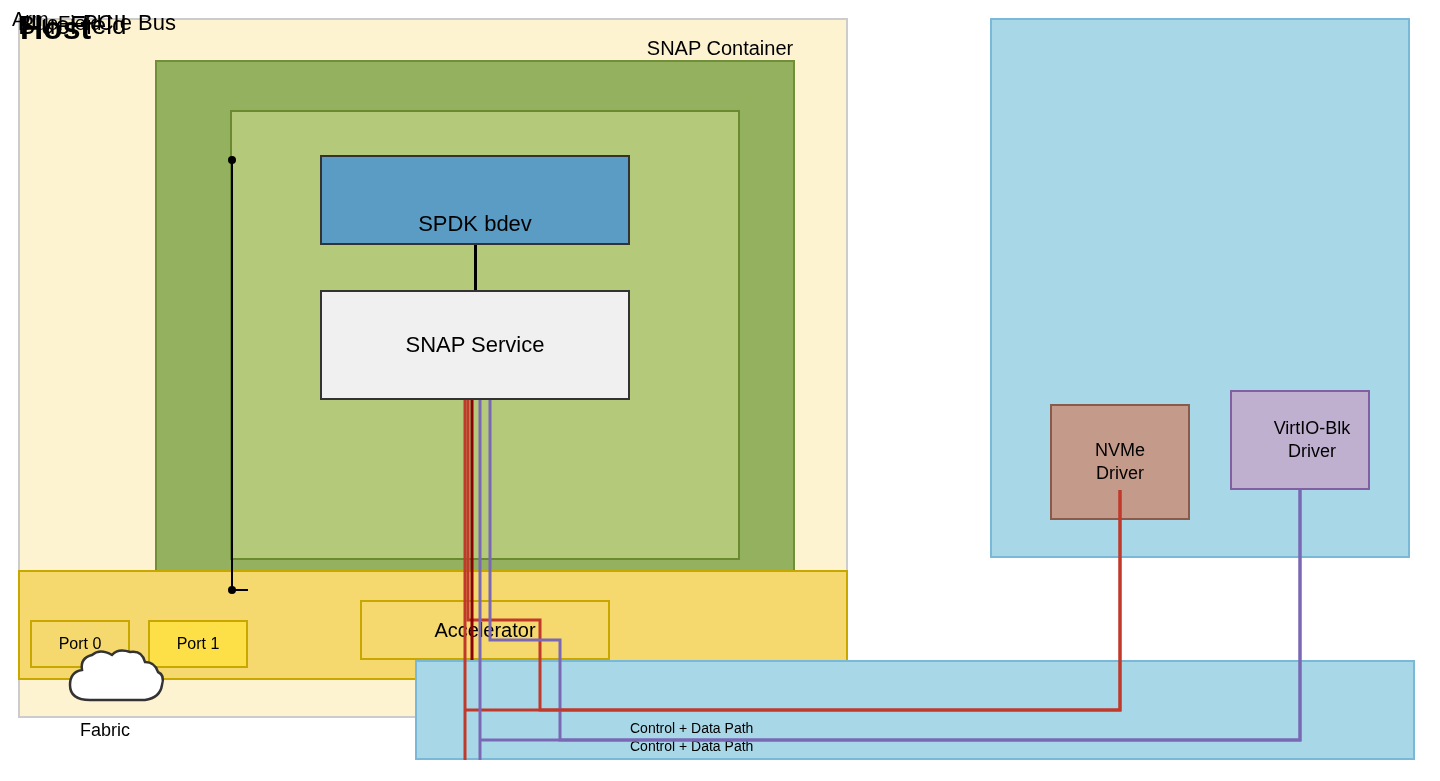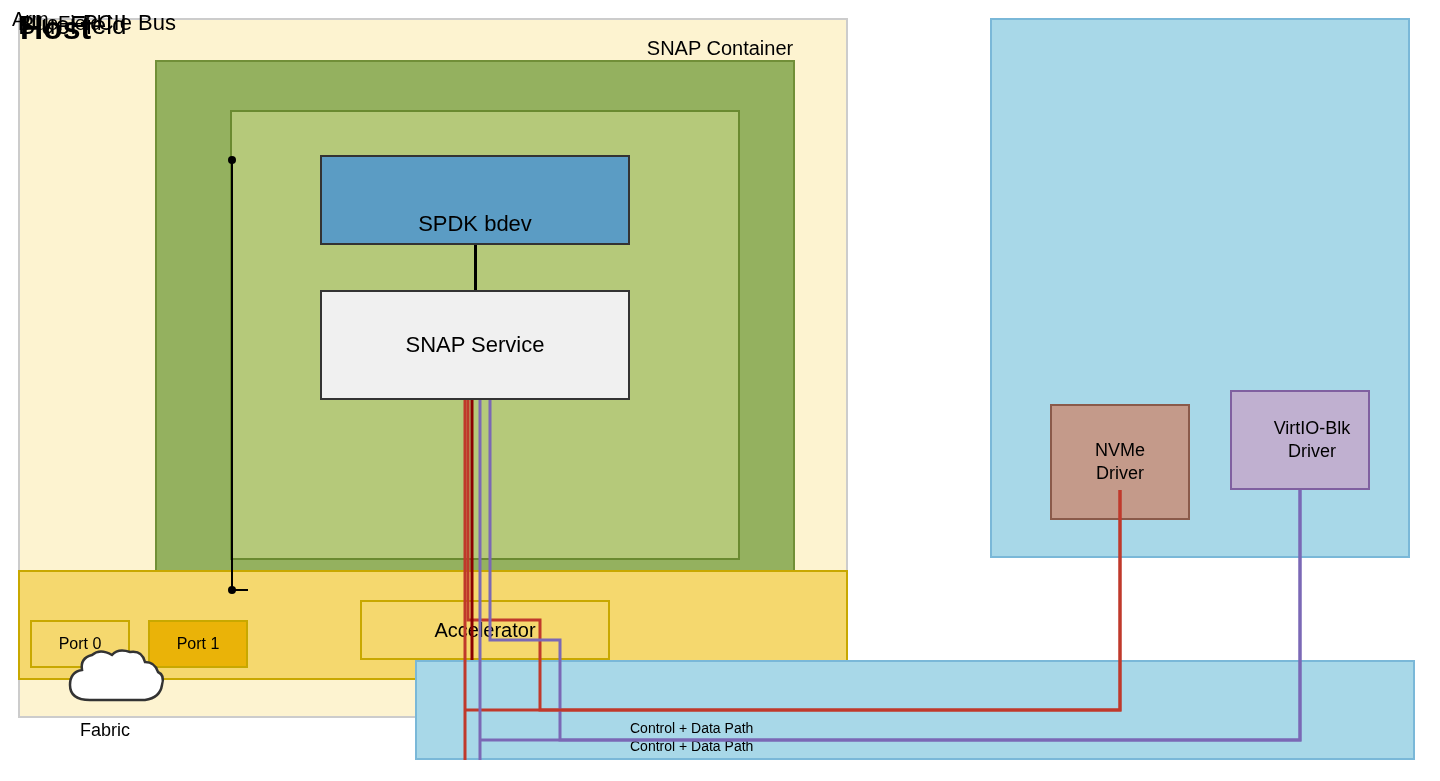--- a/index.html
+++ b/index.html
@@ -165,21 +165,21 @@
       color: #000;
     }
 
     
     .port1-box {
       position: absolute;
       left: 148px;
       top: 620px;
       width: 100px;
       height: 48px;
-      background: #eab308;
+      background: #fde047;
       border: 2px solid #c8a800;
       display: flex;
       align-items: center;
       justify-content: center;
     }
     .port1-label {
       font-size: 16px;
       color: #000;
     }
 

